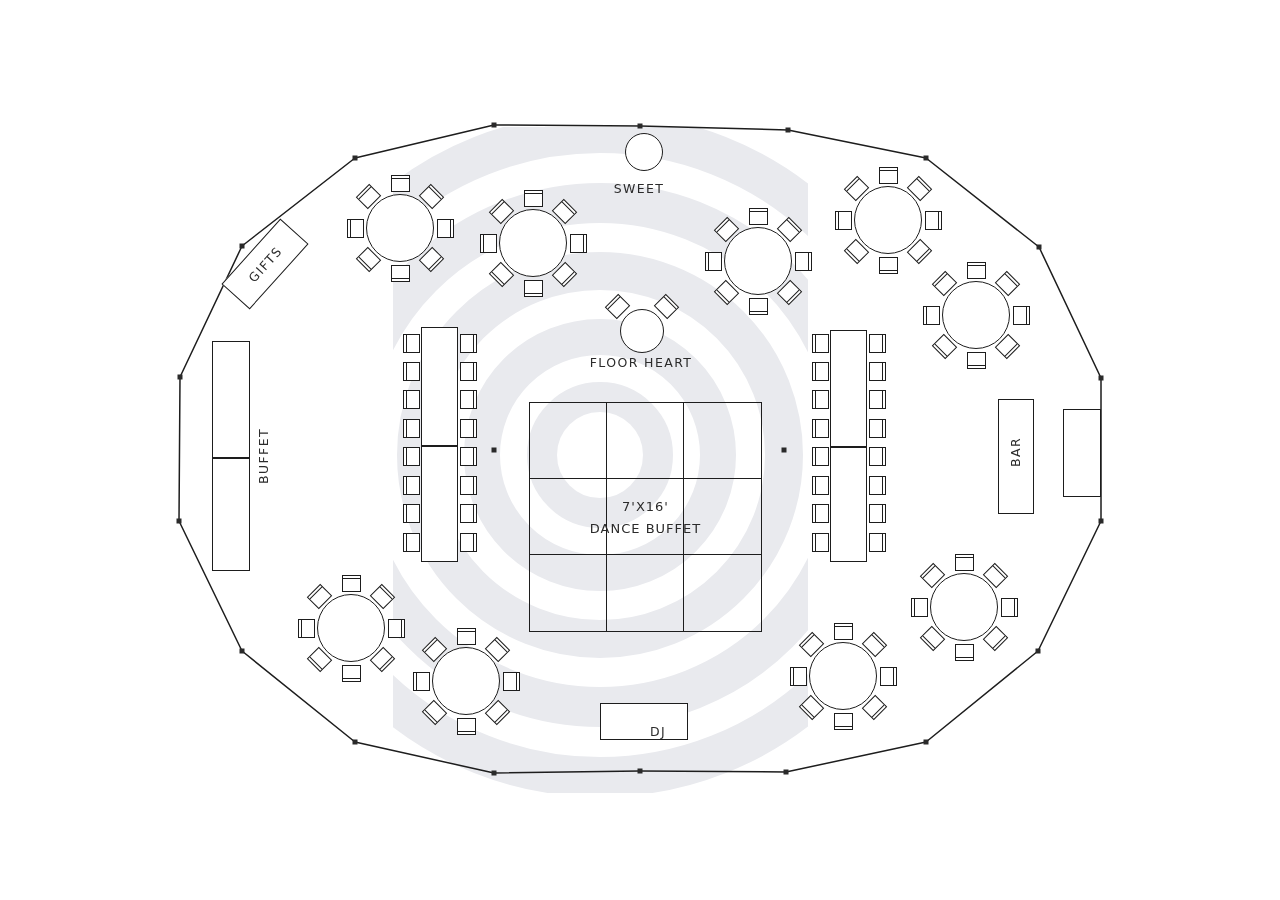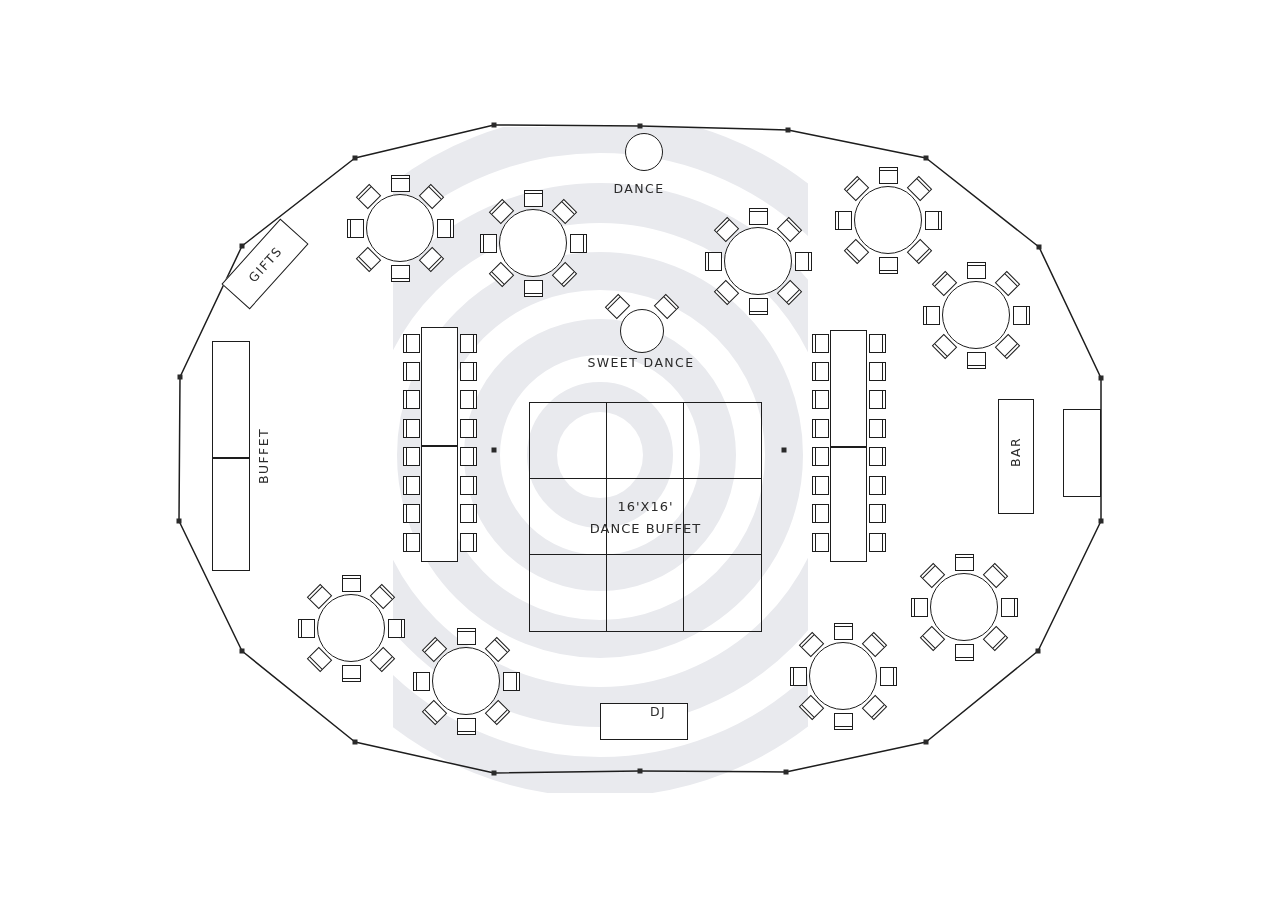--- a/index.html
+++ b/index.html
@@ -30,21 +30,21 @@
   .gifts .glabel{font-size:12.5px;letter-spacing:1.4px;}
 
   .dance{position:absolute;border:1.7px solid #1d1d1d;box-sizing:border-box;
          display:grid;}
   .dance .cell{box-sizing:border-box;}
   .dance .dlabel{position:absolute;inset:0;display:flex;flex-direction:column;
                  align-items:center;justify-content:center;gap:7px;
                  font-size:13px;letter-spacing:1px;}
 
   .dj-booth{position:absolute;border:1.8px solid #1d1d1d;background:#fff;box-sizing:border-box;
-            display:flex;align-items:flex-start;justify-content:center;
+            display:flex;align-items:flex-end;justify-content:center;
             font-size:12.5px;letter-spacing:1.4px;padding-left:28px;}
 </style>
 </head>
 <body>
 
 <div class="canvas">
 
   <svg class="plan" id="plan-svg" width="1280" height="900" viewBox="0 0 1280 900">
       <defs>
         <clipPath id="wmclip">
@@ -75,21 +75,21 @@
       <rect x="177.5" y="374.5" width="5" height="5" fill="#2a2a2a"></rect>
       <rect x="239.5" y="243.5" width="5" height="5" fill="#2a2a2a"></rect>
       <rect x="352.5" y="155.5" width="5" height="5" fill="#2a2a2a"></rect>
       <rect x="491.5" y="447.5" width="5" height="5" fill="#2a2a2a"></rect>
       <rect x="781.5" y="447.5" width="5" height="5" fill="#2a2a2a"></rect>
     </svg>
 
   <div class="layer" id="furniture">
 
     <div class="circle-table" id="cake" style="left: 625px; top: 133px; height: 38px; width: 38px;"></div>
-    <div class="label" id="cake-label" style="left: 639px; top: 189px;">DANCE</div>
+    <div class="label" id="cake-label" style="left: 639px; top: 189px;">SWEET</div>
 
     <div class="gifts" id="gifts" style="left: 221px; top: 245px; width: 88px; height: 38px; transform: rotate(-48deg);">
       <span class="glabel">GIFTS</span>
     </div>
 
     <div class="rect-table" id="buffet" style="left: 212px; top: 341px; width: 38px; height: 230px;">
       <div class="divider" id="buffet-divider" style="top: 115px;"></div>
     </div>
     <div class="label v" id="buffet-label" style="left: 264px; top: 456px;">BUFFET</div>
 
@@ -106,27 +106,27 @@
       <div class="cell" style="border-right: 1.4px solid rgb(29, 29, 29); border-bottom: 1.4px solid rgb(29, 29, 29);"></div>
         <div class="cell" style="border-right: 1.4px solid rgb(29, 29, 29); border-bottom: 1.4px solid rgb(29, 29, 29);"></div>
         <div class="cell" style="border-bottom: 1.4px solid rgb(29, 29, 29);"></div>
         <div class="cell" style="border-right: 1.4px solid rgb(29, 29, 29); border-bottom: 1.4px solid rgb(29, 29, 29);"></div>
         <div class="cell" style="border-right: 1.4px solid rgb(29, 29, 29); border-bottom: 1.4px solid rgb(29, 29, 29);"></div>
         <div class="cell" style="border-bottom: 1.4px solid rgb(29, 29, 29);"></div>
         <div class="cell" style="border-right: 1.4px solid rgb(29, 29, 29);"></div>
         <div class="cell" style="border-right: 1.4px solid rgb(29, 29, 29);"></div>
         <div class="cell"></div>
         <div class="dlabel">
-        <span>16'X16'</span>
+        <span>7'X16'</span>
         <span>DANCE BUFFET</span>
       </div>
     </div>
 
     <div class="circle-table" id="sweetheart" style="left: 620px; top: 309px; height: 44px; width: 44px;"></div>
-    <div class="label" id="sweetheart-label" style="left: 641px; top: 363px;">SWEET DANCE</div>
+    <div class="label" id="sweetheart-label" style="left: 641px; top: 363px;">FLOOR HEART</div>
 
   <div class="circle-table" style="left: 366px; top: 194px; height: 68px; width: 68px;"></div>
       <div class="chair" style="left: 390.5px; top: 174.5px; transform: rotate(0deg);"></div>
       <div class="chair" style="left: 422.32px; top: 187.68px; transform: rotate(45deg);"></div>
       <div class="chair" style="left: 435.5px; top: 219.5px; transform: rotate(90deg);"></div>
       <div class="chair" style="left: 422.32px; top: 251.32px; transform: rotate(135deg);"></div>
       <div class="chair" style="left: 390.5px; top: 264.5px; transform: rotate(180deg);"></div>
       <div class="chair" style="left: 358.68px; top: 251.32px; transform: rotate(225deg);"></div>
       <div class="chair" style="left: 345.5px; top: 219.5px; transform: rotate(270deg);"></div>
       <div class="chair" style="left: 358.68px; top: 187.68px; transform: rotate(315deg);"></div>

